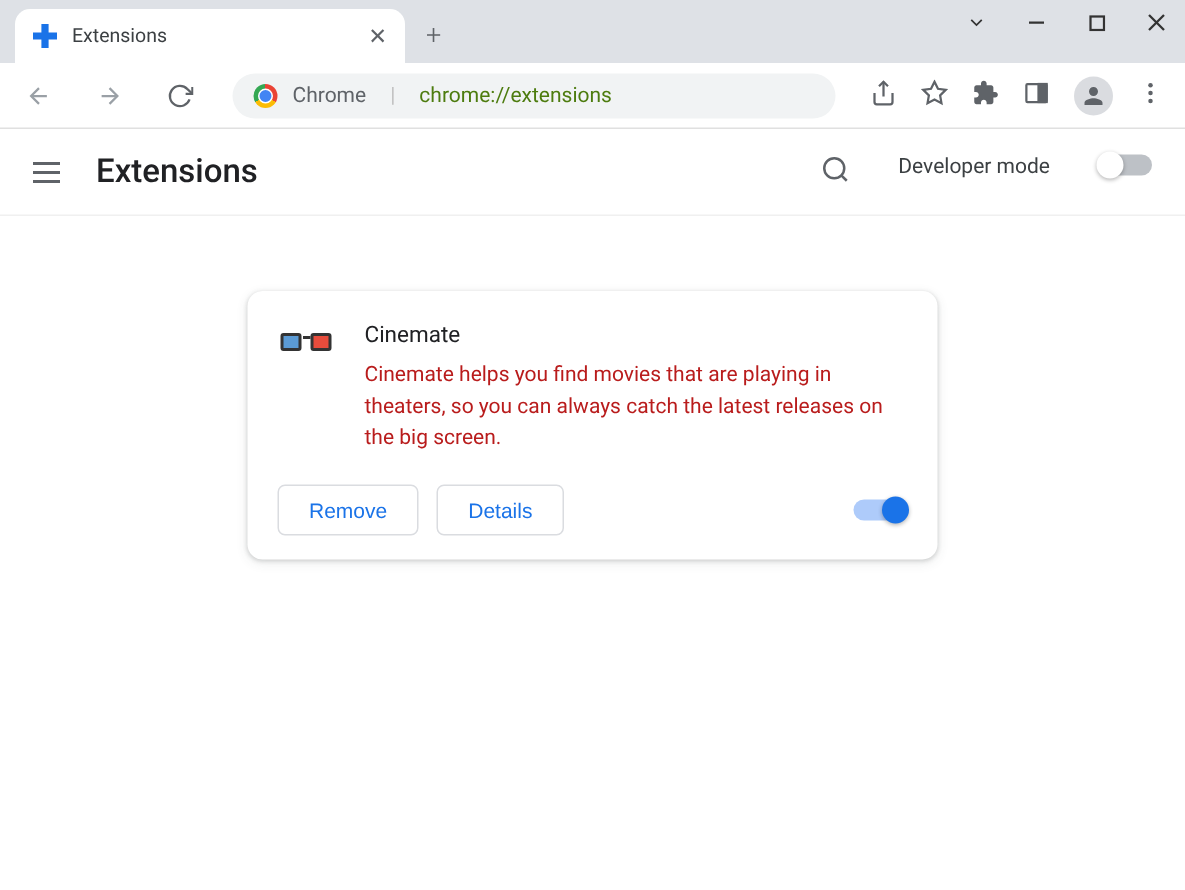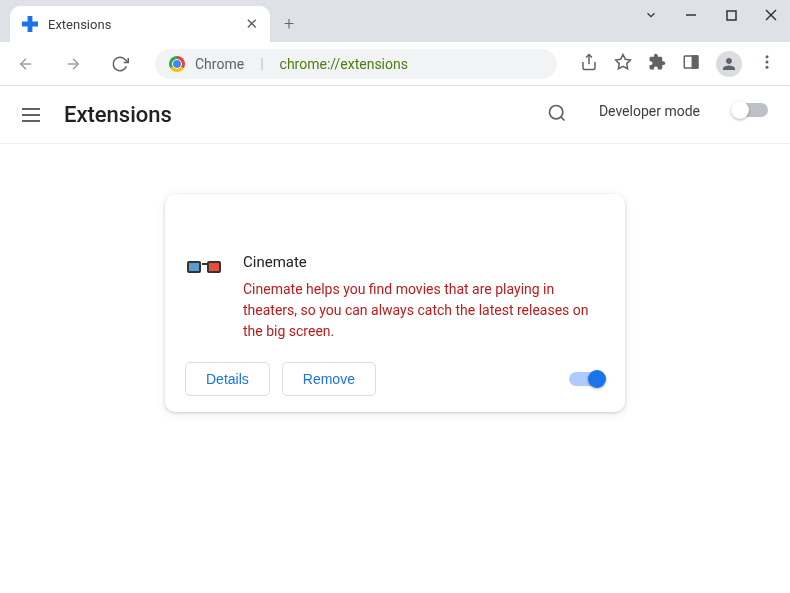--- a/index.html
+++ b/index.html
@@ -114,21 +114,21 @@
   display: flex;
   justify-content: center;
 }
 .ext-card {
   width: 460px;
   background: #fff;
   border-radius: 10px;
   box-shadow: 0 1px 3px rgba(60,64,67,0.2), 0 2px 8px rgba(60,64,67,0.1);
   padding: 20px 20px 16px 20px;
 }
-.ext-top { display: flex; gap: 20px; margin-bottom: 20px; margin-top: 39px; }
+.ext-top { display: flex; gap: 20px; margin-bottom: 20px; }
 .ext-icon {
   width: 38px; height: 22px; margin-top: 2px; flex-shrink: 0;
   position: relative;
 }
 .glasses-left {
   position: absolute; left: 2px; top: 6px; width: 14px; height: 12px;
   background: #5b9bd5; border-radius: 2px; border: 2px solid #333;
 }
 .glasses-right {
   position: absolute; right: 2px; top: 6px; width: 14px; height: 12px;
@@ -261,20 +261,20 @@
         <div class="glasses-left"></div>
         <div class="glasses-bridge"></div>
         <div class="glasses-right"></div>
       </div>
       <div class="ext-info">
         <div class="ext-name">Cinemate</div>
         <div class="ext-desc">Cinemate helps you find movies that are playing in theaters, so you can always catch the latest releases on the big screen.</div>
       </div>
     </div>
     <div class="ext-actions">
+      <button class="ext-btn">Remove</button>
       <button class="ext-btn">Details</button>
-      <button class="ext-btn">Remove</button>
       <div class="ext-toggle-wrap">
         <div class="toggle on"></div>
       </div>
     </div>
   </div>
 </div>
 
 </body></html>

